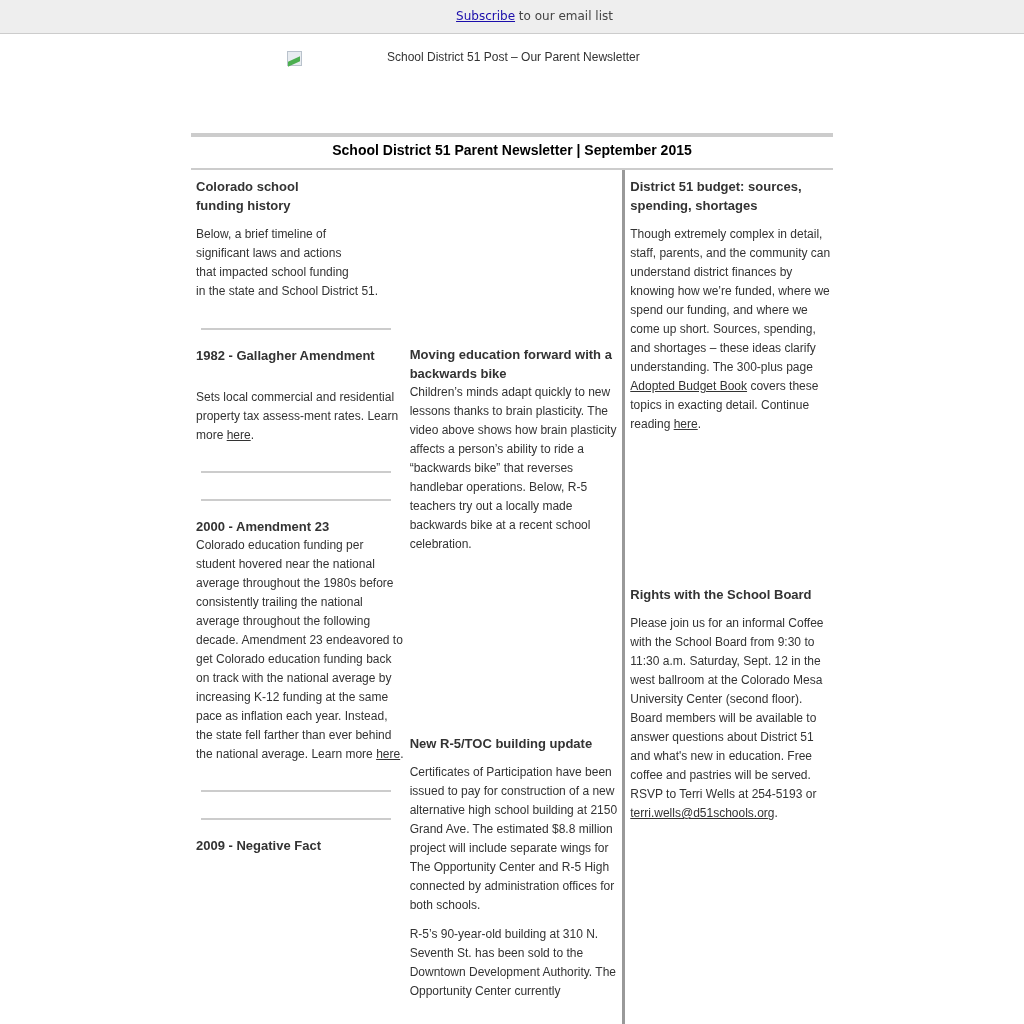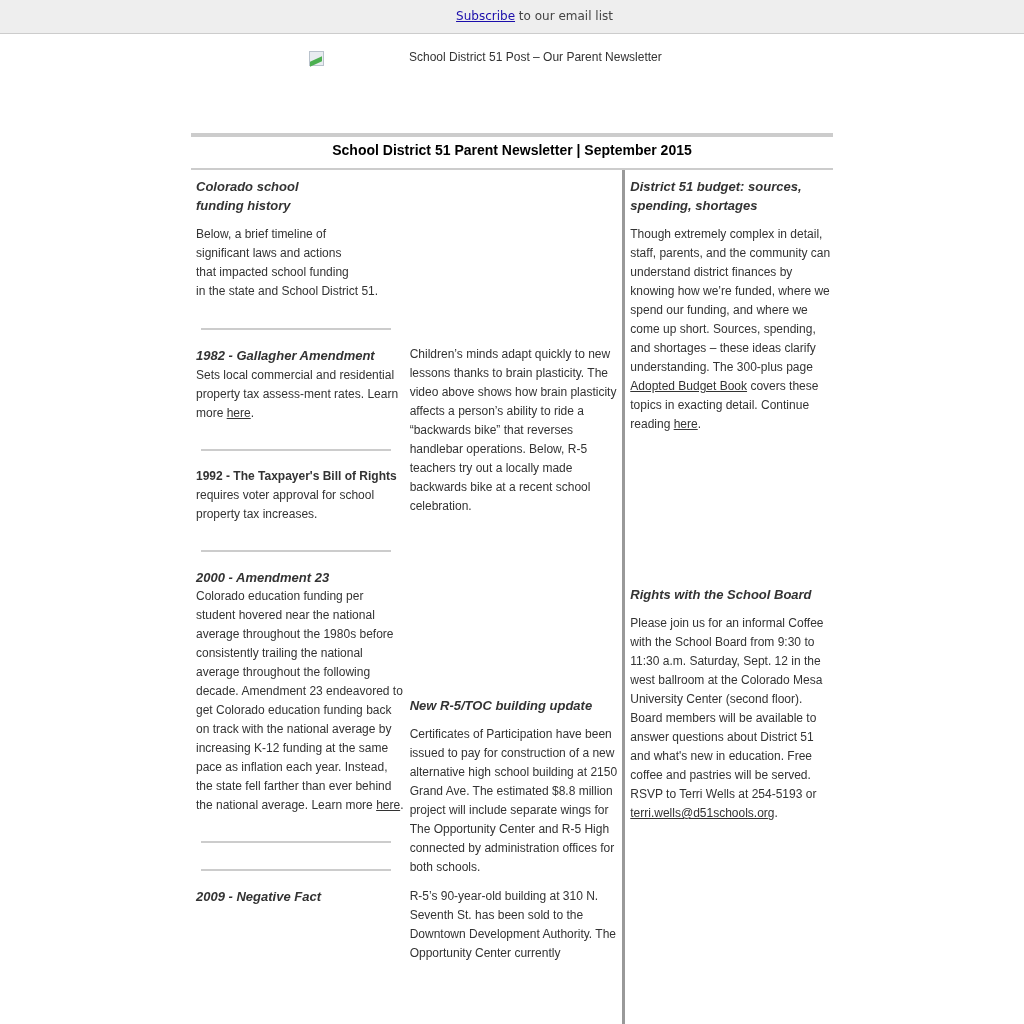--- a/index.html
+++ b/index.html
@@ -1,34 +1,34 @@
 <!DOCTYPE html>
 <html><head>
 <meta charset="utf-8">
 <style>
   html, body { margin: 0; padding: 0; background: #ffffff; }
   body { width: 1024px; height: 1024px; overflow: hidden; font-family: "Liberation Sans", sans-serif; color: #333333; }
   .topbar { height: 33px; background: #eeeeee; border-bottom: 1px solid #cccccc; text-align: center; font-family: "DejaVu Sans", sans-serif; font-size: 12px; line-height: 33px; color: #444; padding-left: 45px; }
   .topbar a { color: #1a0dab; text-decoration: underline; }
   .masthead { position: relative; height: 100px; text-align: center; }
-  .masthead .img-alt { position: absolute; top: 16px; left: 308px; display: flex; align-items: flex-start; font-size: 12px; color: #333; }
+  .masthead .img-alt { position: absolute; top: 16px; left: 286px; display: flex; align-items: flex-start; font-size: 12px; color: #333; }
   .masthead .broken { width: 16px; height: 16px; margin-right: 85px; position: relative; }
   .masthead .broken .pg { position: absolute; left: 1px; top: 1px; width: 13px; height: 13px; background: #e8ecf0; border: 1px solid #b9c2cc; }
   .masthead .broken .gr { position: absolute; left: 2px; top: 9px; width: 12px; height: 5px; background: #4caf50; transform: skewY(-25deg); }
   .container { position: absolute; left: 191px; top: 133px; width: 642px; }
   .rule-thick { height: 4px; background: #cccccc; }
   .issue { text-align: center; font-weight: bold; font-size: 14px; color: #000000; padding: 5px 0 0 0; height: 26px; }
   .rule-thin { height: 2px; background: #cccccc; }
   .cols { display: flex; }
   .col1 { width: 210px; padding: 0 0 0 5px; }
   .col2 { width: 210px; padding: 0 5px 0 6px; }
   .vdiv { width: 3px; background: #999999; height: 860px; }
   .col3 { width: 205px; padding: 0 0 0 5px; }
   p { margin: 0; font-size: 12px; line-height: 19px; }
-  h3 { margin: 0; font-size: 13px; line-height: 19px; font-weight: bold; color: #333; font-style: italic; }
+  h3 { margin: 0; font-size: 13px; line-height: 19px; font-weight: bold; color: #333; }
   a.link { color: #333; text-decoration: underline; }
   .sep { height: 2px; background: #cccccc; margin: 0 5px 0 5px; width: 190px; }
 </style>
 </head>
 <body>
 
 <div class="topbar">
   <a href="#">Subscribe</a><span> to our email list</span>
 </div>
 
@@ -47,37 +47,37 @@
   <div class="issue">School District 51 Parent Newsletter | September 2015</div>
   <div class="rule-thin"></div>
 
   <div class="cols">
     <div class="col1">
       <h3 style="margin-top:7px"><span>Colorado school</span><br><span>funding history</span></h3>
       <p style="margin-top:10px"><span>Below, a brief timeline of</span><br><span>significant laws and actions</span><br><span>that impacted school funding</span><br><span>in the state and School District 51.</span></p>
       <div class="sep" style="margin-top:27px"></div>
 
       <h3 style="margin-top:16px">1982 - Gallagher Amendment</h3>
-      <p style="margin-top:1px"><span>Sets local commercial and residential property tax assess-ment rates. Learn more </span><a href="#" class="link">here</a><span>.</span></p>
+      <p style="margin-top:23px"><span>Sets local commercial and residential property tax assess-ment rates. Learn more </span><a href="#" class="link">here</a><span>.</span></p>
       <div class="sep" style="margin-top:26px"></div>
 
-      <p style="margin-top:16px"><b>1992 - The Taxpayer's Bill of Rights</b><span> requires voter approval for school property tax increases.</span></p>
       <div class="sep" style="margin-top:26px"></div>
 
       <h3 style="margin-top:16px">2000 - Amendment 23</h3>
       <p><span>Colorado education funding per student hovered near the national average throughout the 1980s before consistently trailing the national average throughout the following decade. Amendment 23 endeavored to get Colorado education funding back on track with the national average by increasing K-12 funding at the same pace as inflation each year. Instead, the state fell farther than ever behind the national average. Learn more </span><a href="#" class="link">here</a><span>.</span></p>
       <div class="sep" style="margin-top:26px"></div>
 
       <div class="sep" style="margin-top:26px"></div>
 
       <h3 style="margin-top:16px">2009 - Negative Fact</h3>
     </div>
 
     <div class="col2">
       <div style="height:175px"></div>
+      <h3>Moving education forward with a backwards bike</h3>
       <p>Children’s minds adapt quickly to new lessons thanks to brain plasticity. The video above shows how brain plasticity affects a person’s ability to ride a “backwards bike” that reverses handlebar operations. Below, R-5 teachers try out a locally made backwards bike at a recent school celebration.</p>
       <div style="height:180px"></div>
       <h3>New R-5/TOC building update</h3>
       <p style="margin-top:10px">Certificates of Participation have been issued to pay for construction of a new alternative high school building at 2150 Grand Ave. The estimated $8.8 million project will include separate wings for The Opportunity Center and R-5 High connected by administration offices for both schools.</p>
       <p style="margin-top:10px">R-5’s 90-year-old building at 310 N. Seventh St. has been sold to the Downtown Development Authority. The Opportunity Center currently</p>
     </div>
 
     <div class="vdiv"></div>
 
     <div class="col3">

